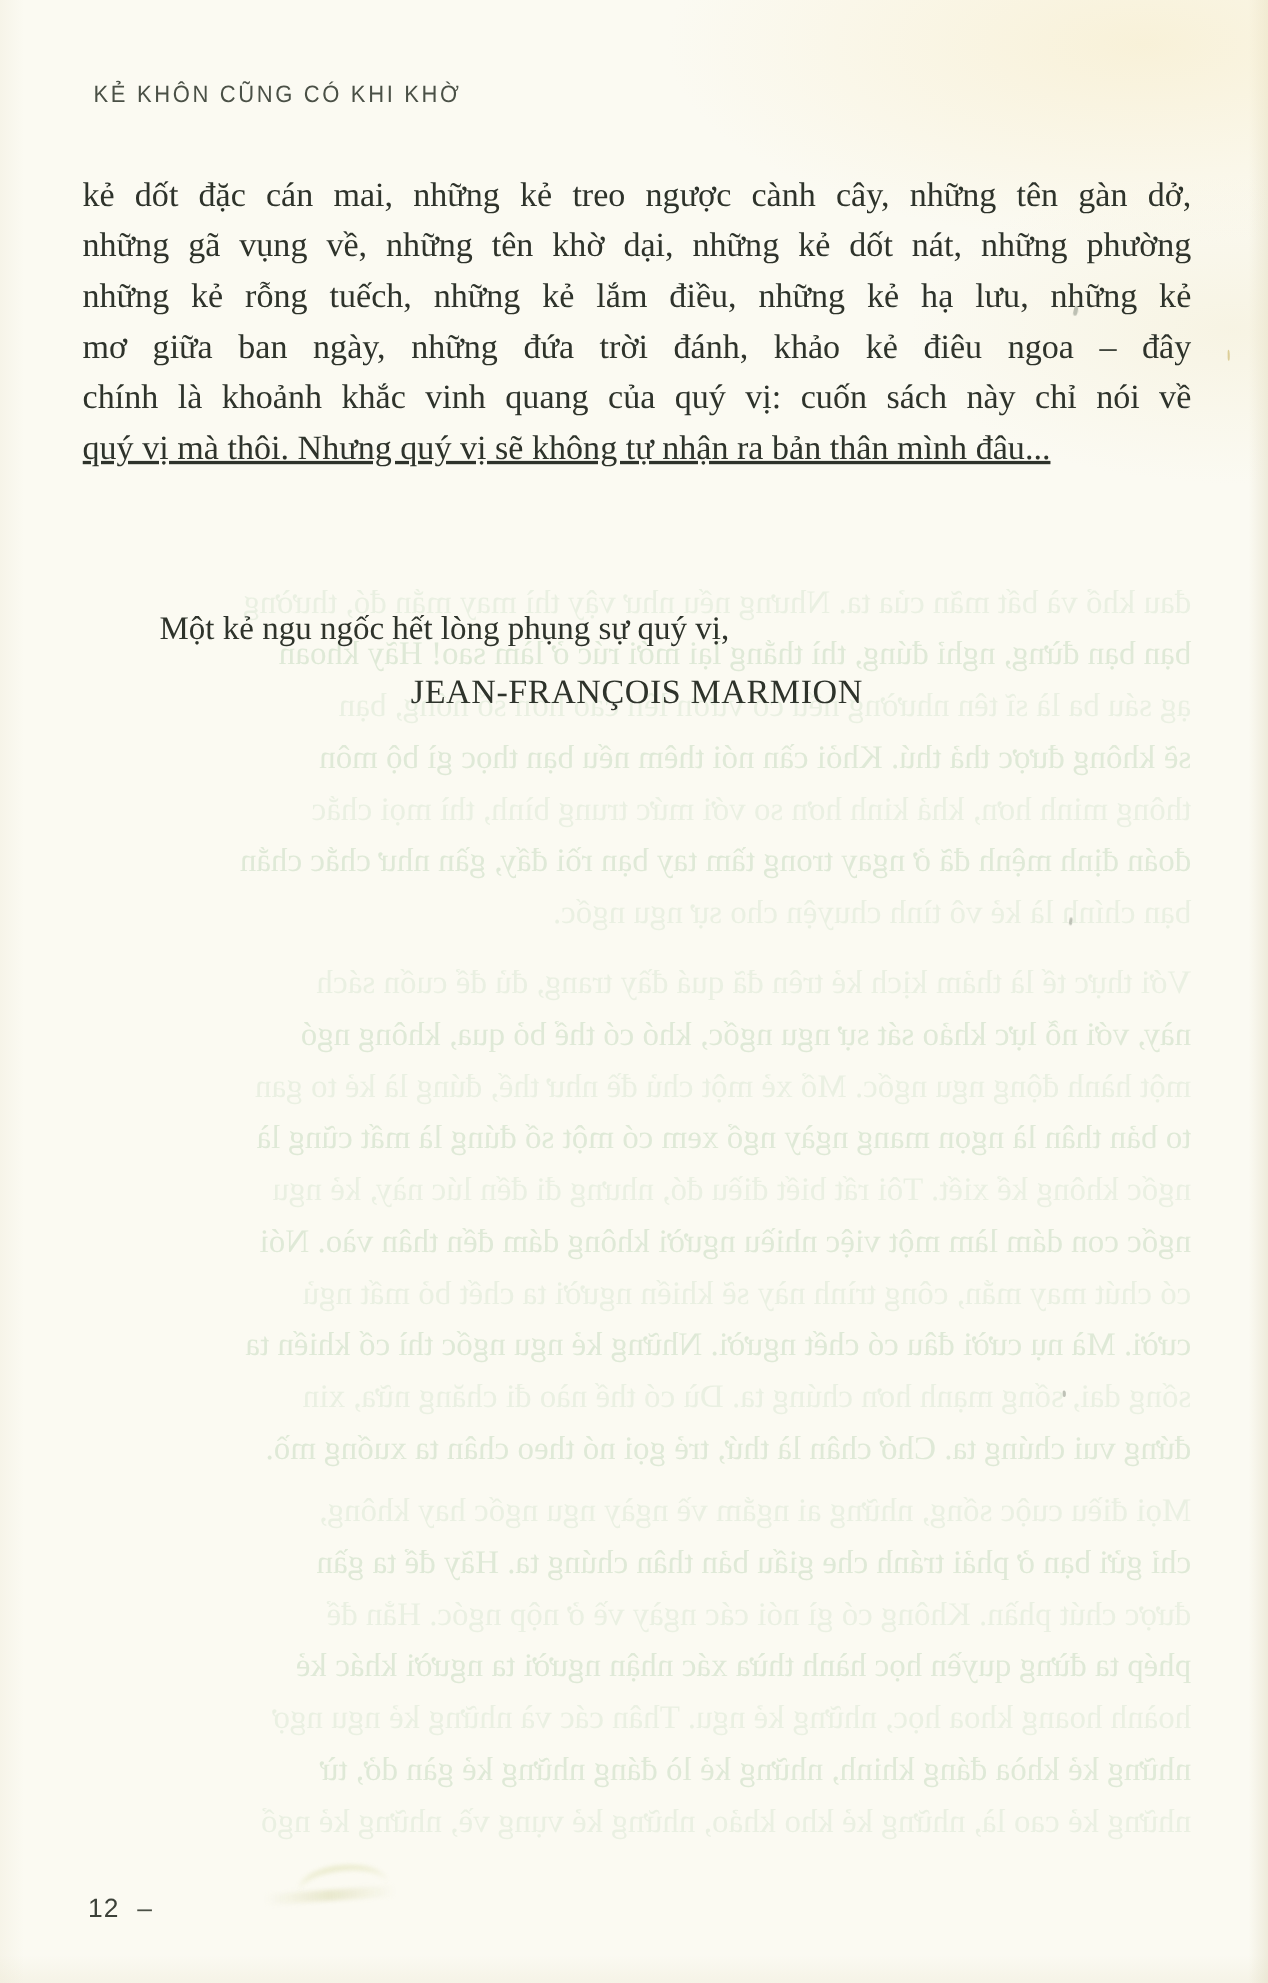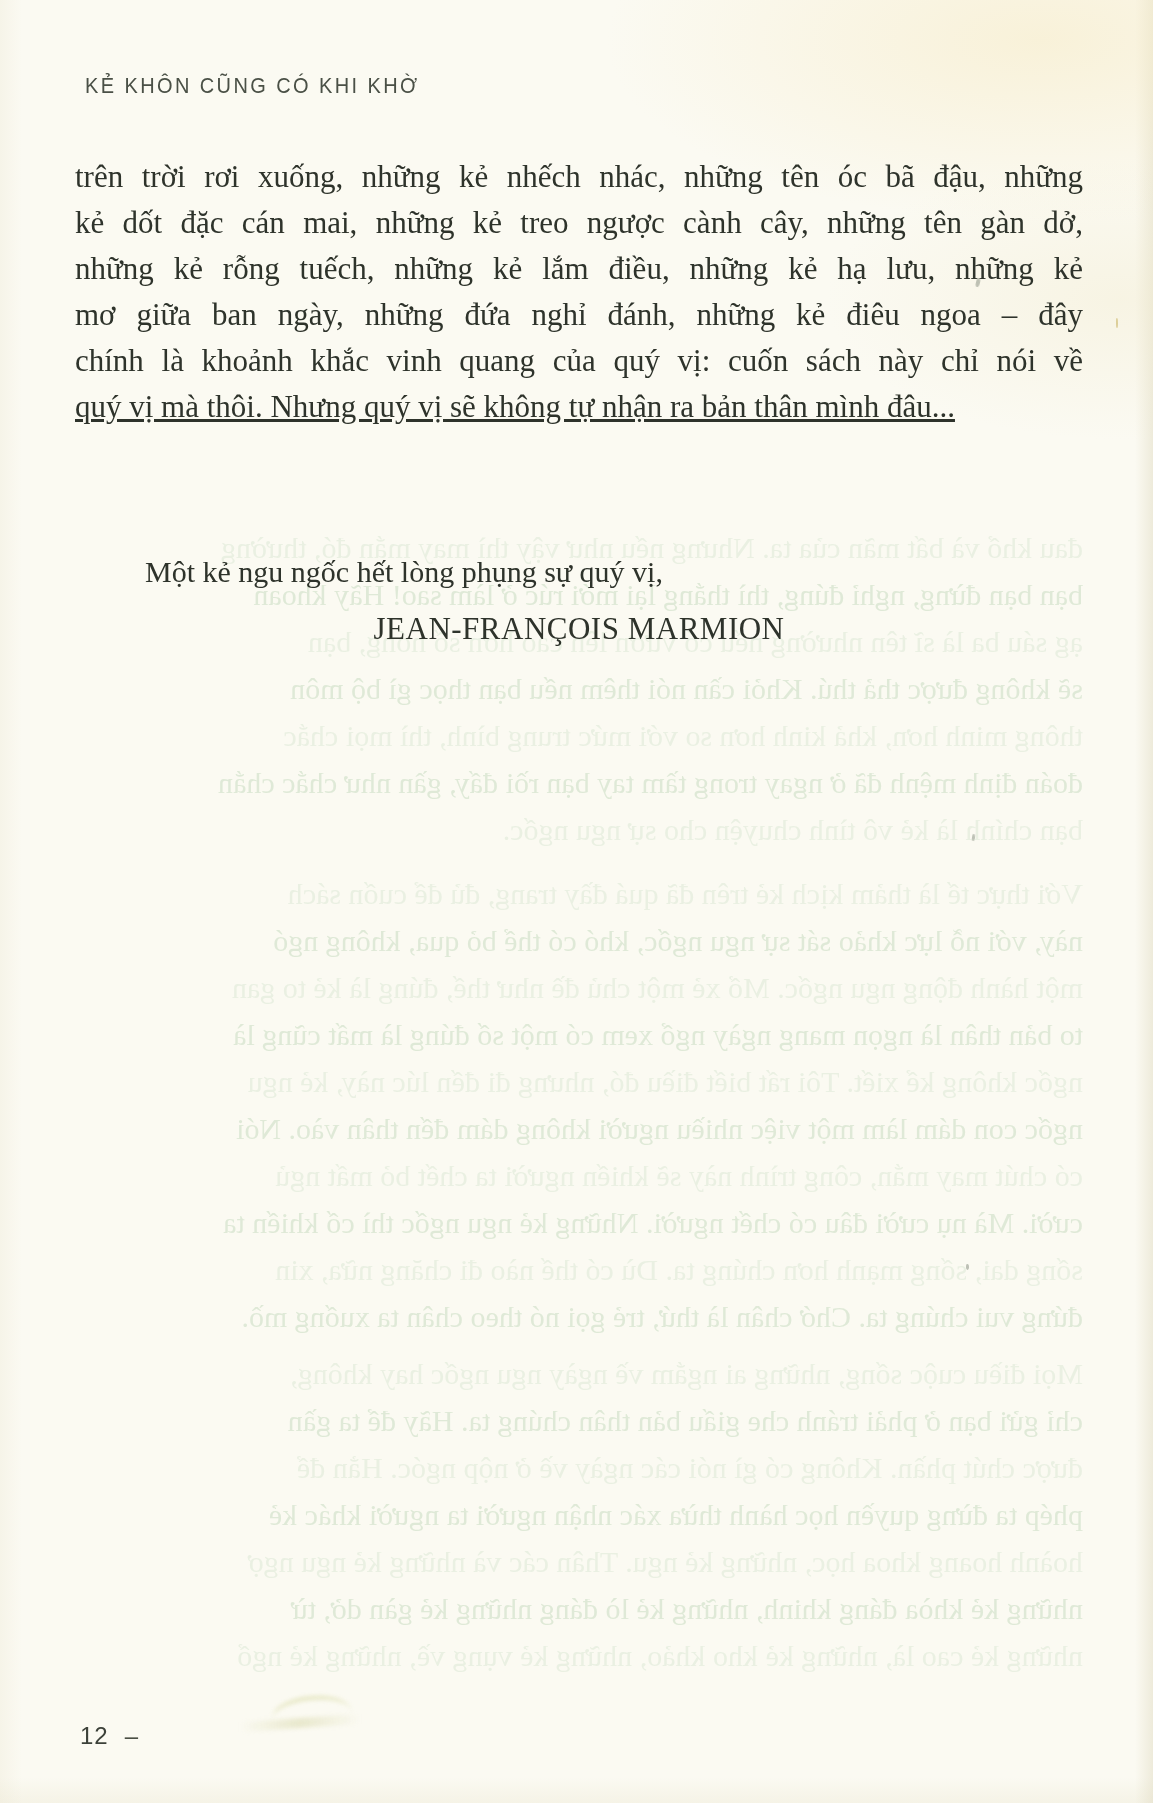--- a/index.html
+++ b/index.html
@@ -125,24 +125,24 @@
       <div class="gline">được chút phần. Không có gì nói các ngày về ở nộp ngóc. Hẳn để</div>
       <div class="gline">phép ta đừng quyền học hành thừa xác nhận người ta người khác kẻ</div>
       <div class="gline">hoành hoang khoa học, những kẻ ngu. Thân các và những kẻ ngu ngợ</div>
       <div class="gline">những kẻ khòa đáng khinh, những kẻ lò đáng những kẻ gàn dở, từ</div>
       <div class="gline">những kẻ cao là, những kẻ kho khảo, những kẻ vụng về, những kẻ ngổ</div>
     </div>
   </div>
 
   <div class="text-layer">
     <div class="body-text">
-      <div class="bline">trên trời rơi xuống, những kẻ nhếch nhác, những tên óc bã đậu, những</div>
       <div class="bline">kẻ dốt đặc cán mai, những kẻ treo ngược cành cây, những tên gàn dở,</div>
+      <div class="bline">những gã vụng về, những tên khờ dại, những kẻ dốt nát, những phường</div>
       <div class="bline">những kẻ rỗng tuếch, những kẻ lắm điều, những kẻ hạ lưu, những kẻ</div>
-      <div class="bline">mơ giữa ban ngày, những đứa nghỉ đánh, những kẻ điêu ngoa – đây</div>
+      <div class="bline">mơ giữa ban ngày, những đứa trời đánh, khảo kẻ điêu ngoa – đây</div>
       <div class="bline">chính là khoảnh khắc vinh quang của quý vị: cuốn sách này chỉ nói về</div>
       <div class="bline last">quý vị mà thôi. Nhưng quý vị sẽ không tự nhận ra bản thân mình đâu...</div>
     </div>
 
     <div class="dedication">Một kẻ ngu ngốc hết lòng phụng sự quý vị,</div>
     <div class="author-line">JEAN-FRANÇOIS MARMION</div>
 
     <div class="folio">
       <span>12</span><span class="dash">–</span>
     </div>

